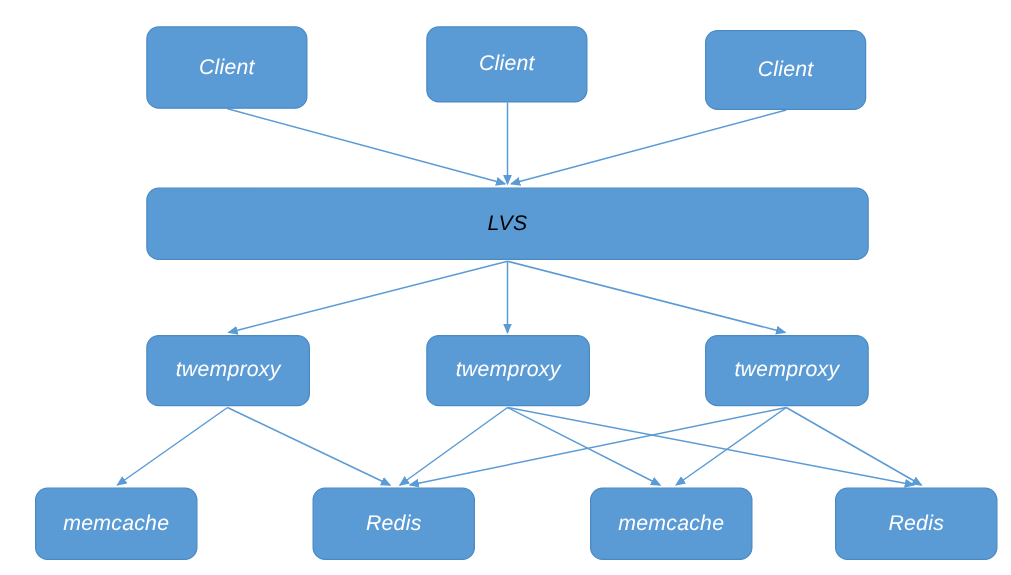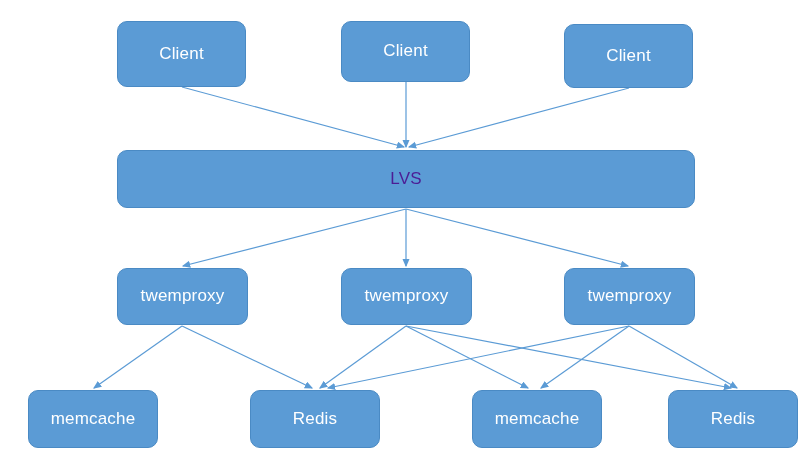--- a/index.html
+++ b/index.html
@@ -12,20 +12,21 @@
     height: 460px;
     background: #ffffff;
     font-family: "Liberation Sans", sans-serif;
     overflow: hidden;
   }
   #diagram-canvas {
     position: relative;
     width: 809px;
     height: 460px;
     background: #ffffff;
+    font-style: italic;
   }
   #edge-layer {
     position: absolute;
     left: 0;
     top: 0;
     width: 809px;
     height: 460px;
     pointer-events: none;
   }
   .node {
@@ -84,21 +85,21 @@
   <div id="node-group">
       <div class="node" style="left: 117px; top: 21px; width: 129px; height: 66px; background: rgb(91, 155, 213); border-color: rgb(74, 138, 196); color: rgb(255, 255, 255);">
         <span class="node-label">Client</span>
       </div>
       <div class="node" style="left: 341px; top: 21px; width: 129px; height: 61px; background: rgb(91, 155, 213); border-color: rgb(74, 138, 196); color: rgb(255, 255, 255);">
         <span class="node-label">Client</span>
       </div>
       <div class="node" style="left: 564px; top: 24px; width: 129px; height: 64px; background: rgb(91, 155, 213); border-color: rgb(74, 138, 196); color: rgb(255, 255, 255);">
         <span class="node-label">Client</span>
       </div>
-      <div class="node" style="left: 117px; top: 150px; width: 578px; height: 58px; background: rgb(91, 155, 213); border-color: rgb(74, 138, 196); color: #4c1d95;">
+      <div class="node" style="left: 117px; top: 150px; width: 578px; height: 58px; background: rgb(91, 155, 213); border-color: rgb(74, 138, 196); color: #000000;">
         <span class="node-label">LVS</span>
       </div>
       <div class="node" style="left: 117px; top: 268px; width: 131px; height: 57px; background: rgb(91, 155, 213); border-color: rgb(74, 138, 196); color: rgb(255, 255, 255);">
         <span class="node-label">twemproxy</span>
       </div>
       <div class="node" style="left: 341px; top: 268px; width: 131px; height: 57px; background: rgb(91, 155, 213); border-color: rgb(74, 138, 196); color: rgb(255, 255, 255);">
         <span class="node-label">twemproxy</span>
       </div>
       <div class="node" style="left: 564px; top: 268px; width: 131px; height: 57px; background: rgb(91, 155, 213); border-color: rgb(74, 138, 196); color: rgb(255, 255, 255);">
         <span class="node-label">twemproxy</span>

